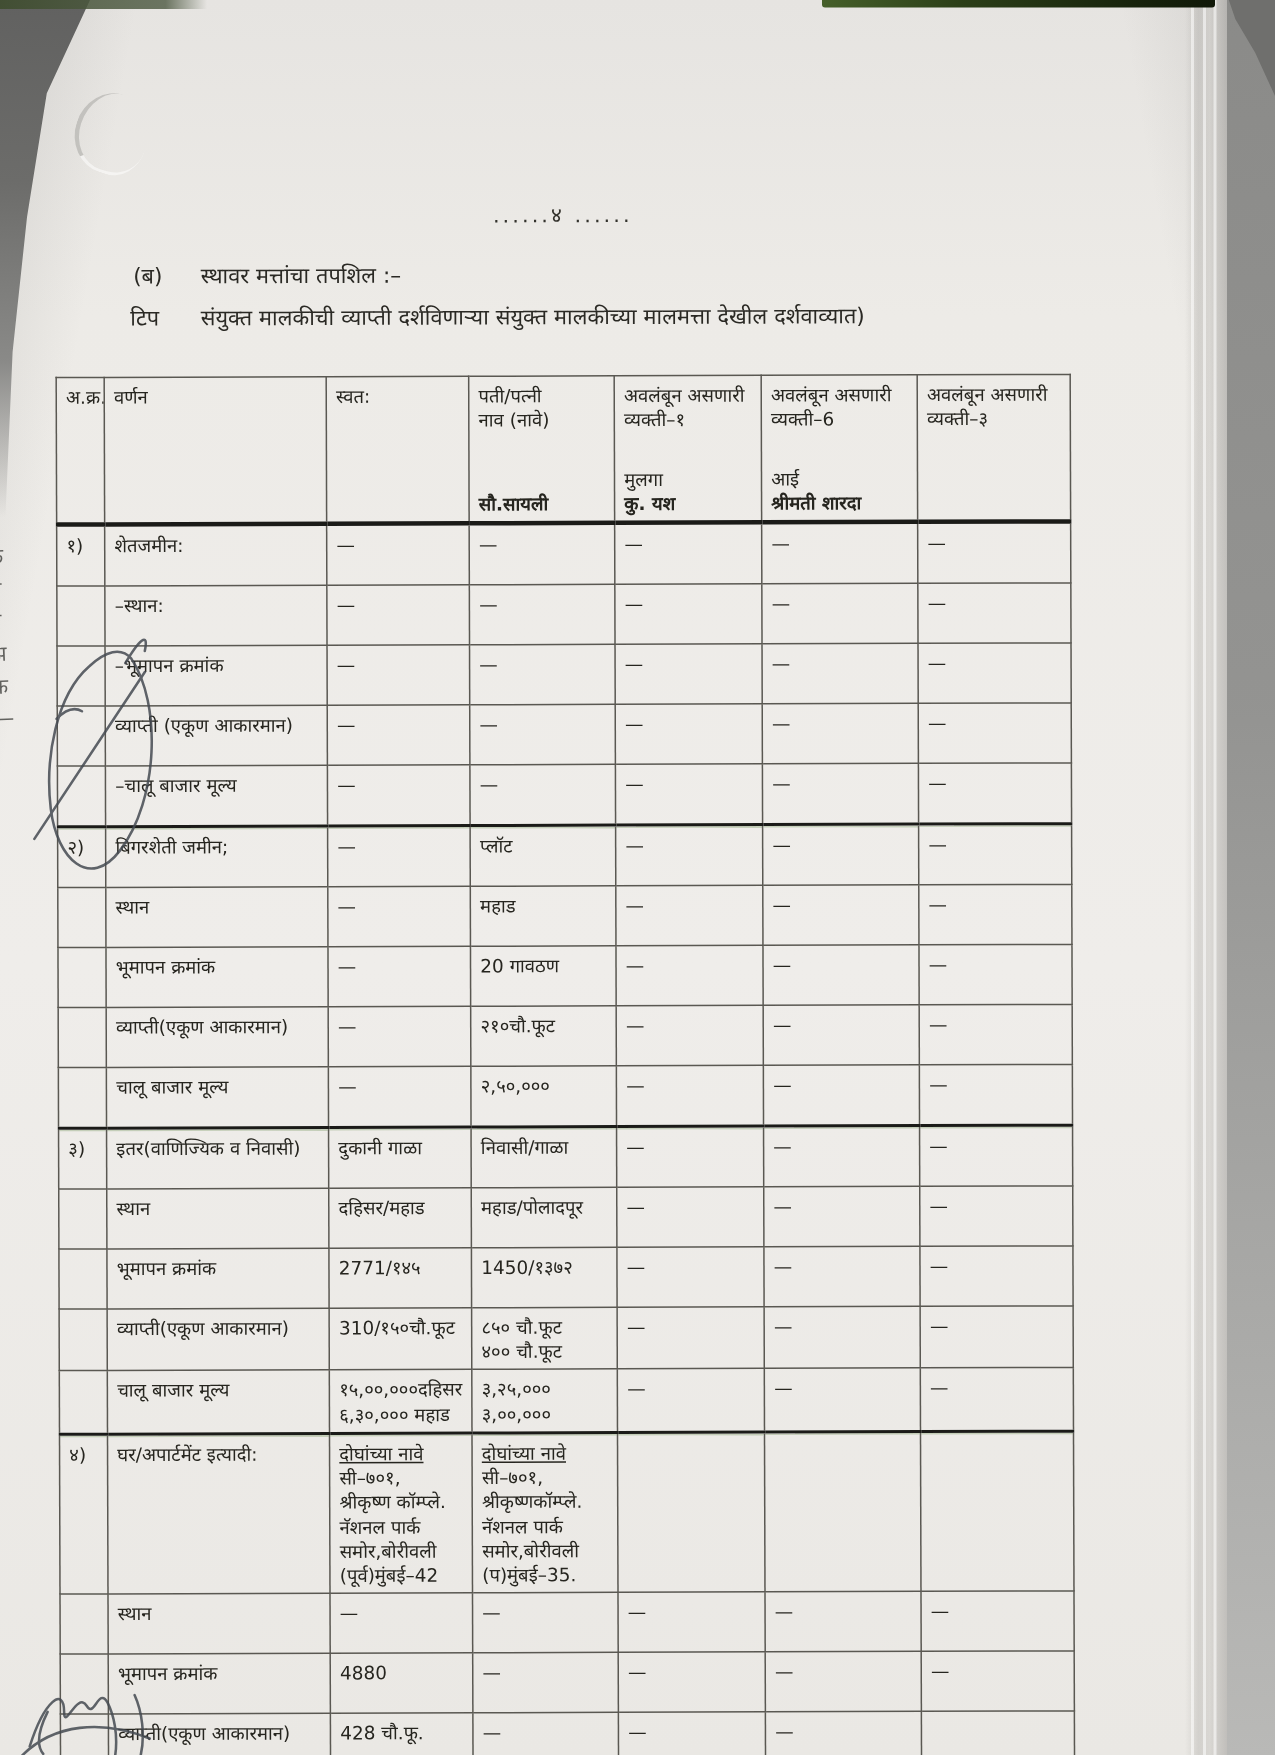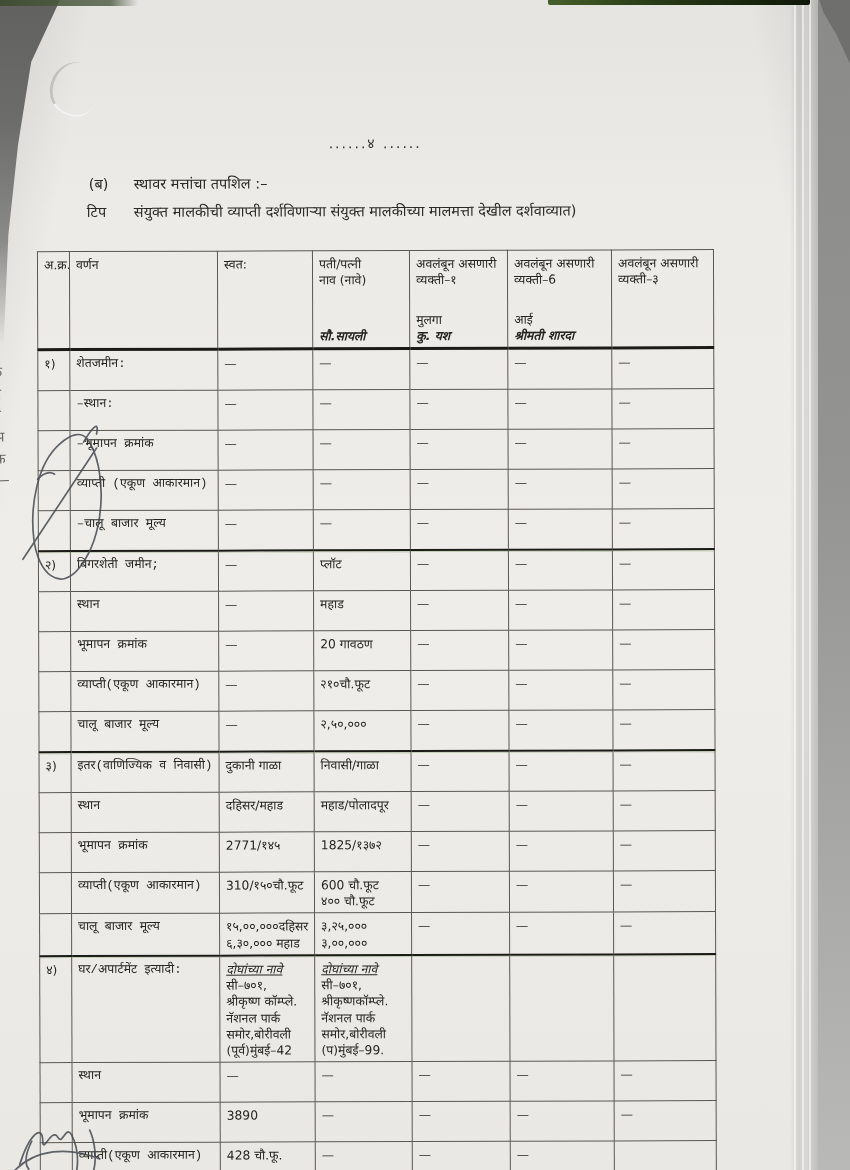--- a/index.html
+++ b/index.html
@@ -80,27 +80,27 @@
     border:1px solid #5a5852;
     vertical-align:top;padding:5px 5px 3px 6px;
     overflow:hidden;
   }
   table.asset thead th{
     border-bottom:3px solid #1b1b18;
     font-weight:normal;text-align:left;height:88px;
   }
   .head-cell{display:flex;flex-direction:column;height:100%;min-height:88px;}
   .h-person{margin-top:auto;}
-  .h-person .bold{font-weight:bold;font-style:italic;}
+  .h-person .bold{font-weight:bold;}
   tr.section-start td{border-top:2.5px solid #1b1b18;}
   td.c-sr{padding-left:5px;padding-right:2px;}
-  td.c-label{padding-left:8px;font-family:Liberation Mono, monospace;}
+  td.c-label{padding-left:8px;}
   td.c-val{}
   table.asset td{height:31px;}
-  .underline{text-decoration:underline;font-style:italic;}
+  .underline{text-decoration:underline;}
   
   tr.section-start td{box-shadow:inset 0 1px 0 rgba(90,130,60,.28);}
   
   .pen-overlay{position:absolute;left:0;top:0;width:850px;height:1170px;pointer-events:none;}
   .margin-stamp{
     position:absolute;left:-6px;top:360px;width:24px;
     font-size:14px;line-height:1.55;color:#3b3b38;opacity:.78;
     white-space:pre-line;transform:rotate(-2deg);
   }
 </style>
@@ -467,42 +467,42 @@
         </tr>
         <tr>
           <td class="c-sr"></td>
           <td class="c-label">
             <div>भूमापन क्रमांक</div>
           </td>
           <td class="c-val">
             <div>2771/१४५</div>
           </td>
           <td class="c-val">
-            <div>1825/१३७२</div>
+            <div>1450/१३७२</div>
           </td>
           <td class="c-val">
             <div>—</div>
           </td>
           <td class="c-val">
             <div>—</div>
           </td>
           <td class="c-val">
             <div>—</div>
           </td>
         </tr>
         <tr>
           <td class="c-sr"></td>
           <td class="c-label">
             <div>व्याप्ती(एकूण आकारमान)</div>
           </td>
           <td class="c-val">
             <div>310/१५०चौ.फूट</div>
           </td>
           <td class="c-val">
-            <div>600 चौ.फूट</div>
+            <div>८५० चौ.फूट</div>
             <div>४०० चौ.फूट</div>
           </td>
           <td class="c-val">
             <div>—</div>
           </td>
           <td class="c-val">
             <div>—</div>
           </td>
           <td class="c-val">
             <div>—</div>
@@ -543,21 +543,21 @@
             <div>नॅशनल पार्क</div>
             <div>समोर,बोरीवली</div>
             <div>(पूर्व)मुंबई–42</div>
           </td>
           <td class="c-val">
             <div class="underline">दोघांच्या नावे</div>
             <div>सी–७०१,</div>
             <div>श्रीकृष्णकॉम्प्ले.</div>
             <div>नॅशनल पार्क</div>
             <div>समोर,बोरीवली</div>
-            <div>(प)मुंबई–99.</div>
+            <div>(प)मुंबई–35.</div>
           </td>
           <td class="c-val"></td>
           <td class="c-val"></td>
           <td class="c-val"></td>
         </tr>
         <tr>
           <td class="c-sr"></td>
           <td class="c-label">
             <div>स्थान</div>
           </td>
@@ -576,21 +576,21 @@
           <td class="c-val">
             <div>—</div>
           </td>
         </tr>
         <tr>
           <td class="c-sr"></td>
           <td class="c-label">
             <div>भूमापन क्रमांक</div>
           </td>
           <td class="c-val">
-            <div>3890</div>
+            <div>4880</div>
           </td>
           <td class="c-val">
             <div>—</div>
           </td>
           <td class="c-val">
             <div>—</div>
           </td>
           <td class="c-val">
             <div>—</div>
           </td>

